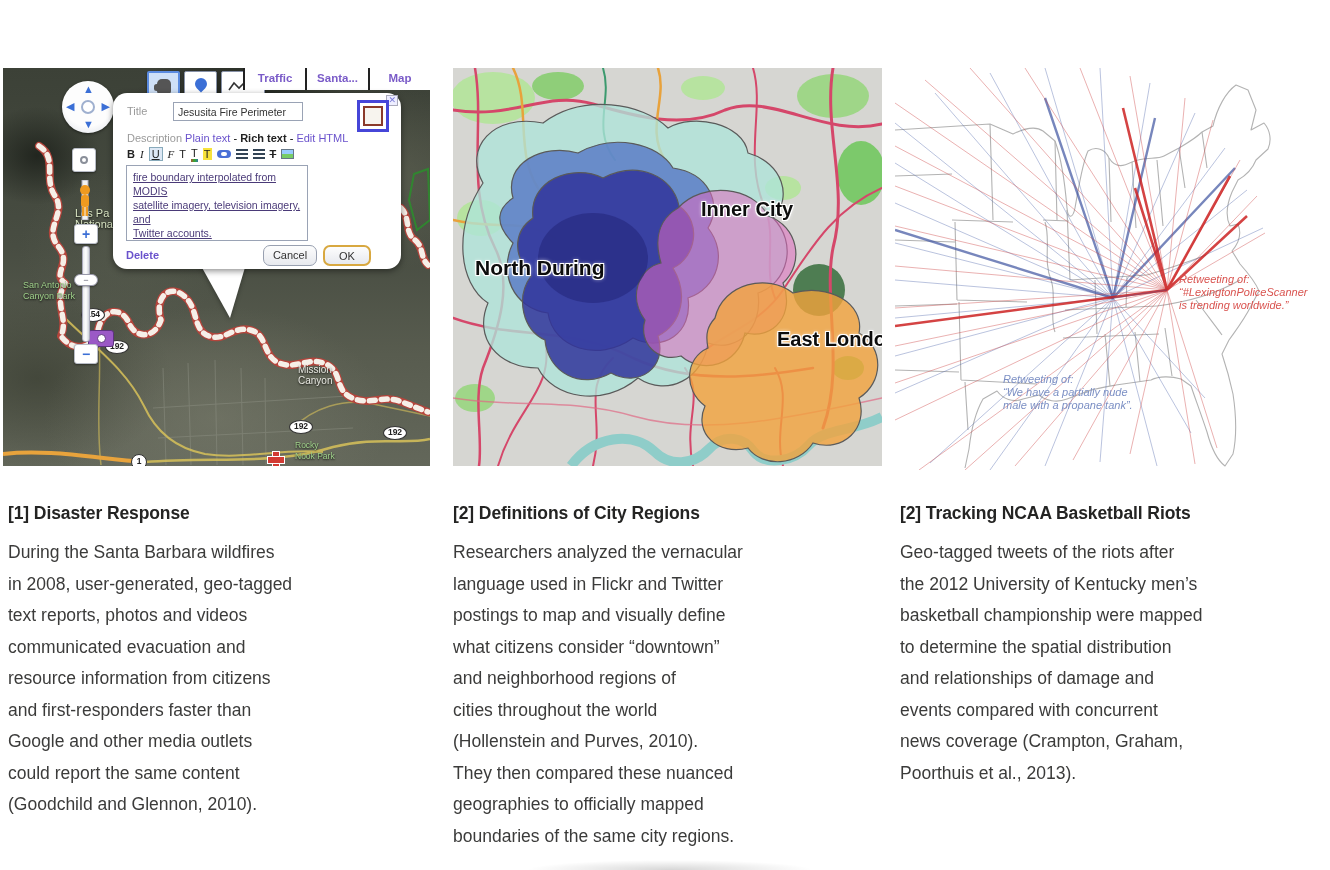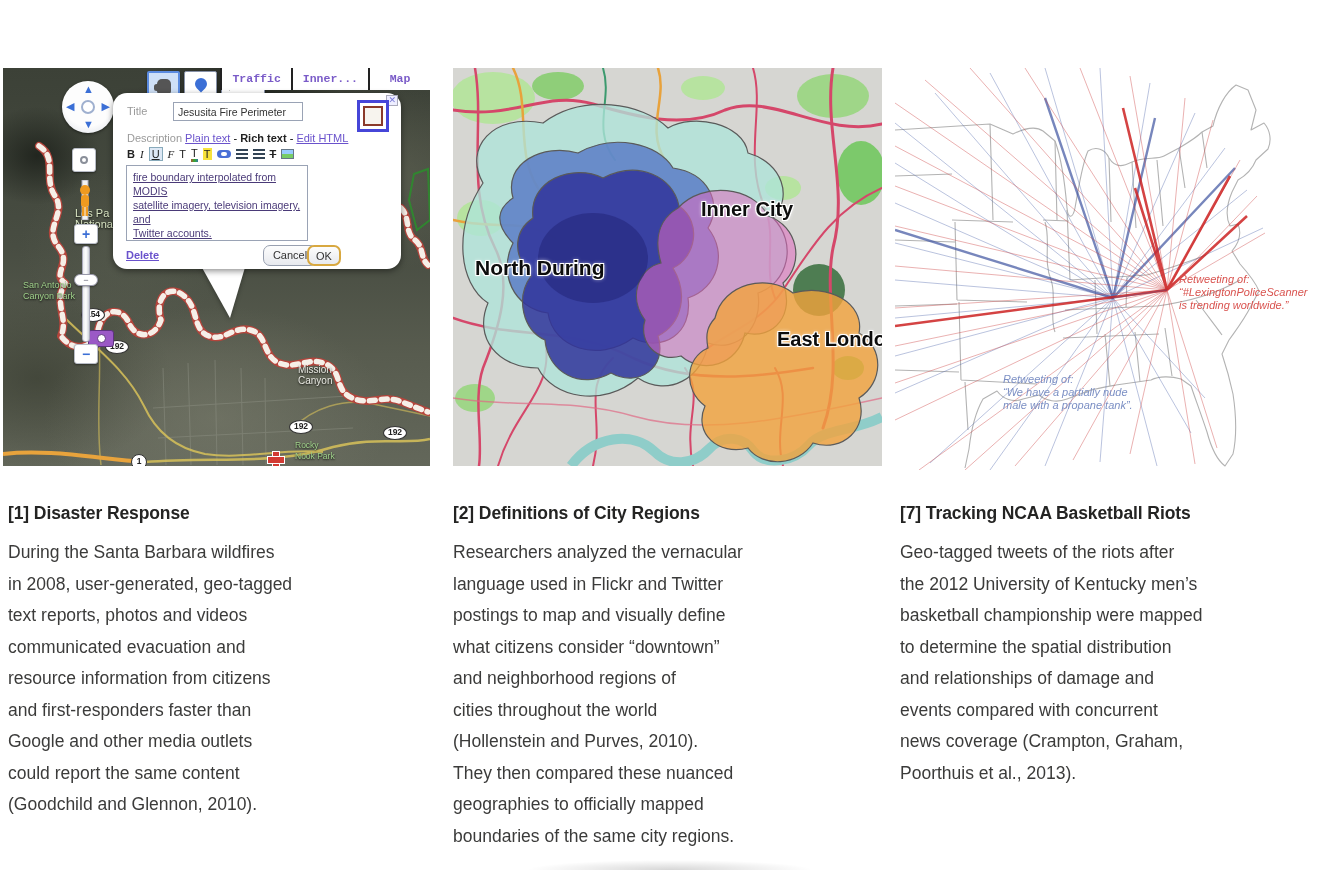--- a/index.html
+++ b/index.html
@@ -50,21 +50,21 @@
   .tool-btn { width:33px; height:30px; background:#fff; border:1px solid #8892a8; border-radius:2px;
     display:flex; align-items:center; justify-content:center; box-shadow:0 1px 2px rgba(0,0,0,.4); }
   .tool-btn.selected { background:#cfe0f7; border:2px solid #5b8be0; }
   .hand-glyph { width:14px; height:15px; background:#555; border-radius:5px 5px 3px 3px; position:relative; }
   .hand-glyph:before { content:""; position:absolute; left:-3px; top:5px; width:5px; height:7px; background:#555; border-radius:3px; }
   .pin-glyph { width:12px; height:12px; background:#3b6fd6; border-radius:50% 50% 50% 0; transform:rotate(-45deg); position:relative; top:-2px;}
   .line-tool { width:44px; }
   .caret { width:0; height:0; border-left:4px solid transparent; border-right:4px solid transparent; border-top:5px solid #445; margin-left:3px; }
   .map-topbtns { position:absolute; right:0; top:0; display:flex; }
   .map-topbtn { min-width:62px; height:22px; background:#fff; border-left:2px solid #222; padding:0 10px;
-    color:#7a5bc8; font-size:11.5px; font-weight:bold; text-align:center; line-height:21px;font-family:Liberation Mono, monospace; }
+    color:#7a5bc8; font-size:11.5px; font-weight:bold; text-align:center; line-height:21px; }
 
   
   .shield { position:absolute; width:24px; height:14px; background:#fff; border:1.5px solid #333; border-radius:50%;
     font-size:8.5px; font-weight:bold; color:#222; text-align:center; line-height:11px; }
   .shield.rnd { width:16px; height:16px; border-radius:50%; line-height:13px; }
   .maplabel { position:absolute; font-size:10px; line-height:11px; white-space:pre-line; text-shadow:0 1px 2px rgba(0,0,0,.9); }
   .lbl-green { color:#9fd08a; }
   .lbl-pale  { color:#d8e4c2; font-size:11px; }
   .lbl-white { color:#e9e9e2; }
   .camera-ic { position:absolute; left:85px; top:262px; width:26px; height:17px; background:#9b59c6; border:1px solid #5e3380;
@@ -83,41 +83,41 @@
     box-shadow:0 2px 6px rgba(0,0,0,.45); z-index:5; font-size:11px; }
   .popup .close-x { position:absolute; right:3px; top:2px; color:#7a7ad8; font-size:9px; font-weight:bold; border:1px solid #aab;
     padding:0 1px; line-height:9px; background:#eef; }
   .shape-btn { position:absolute; right:12px; top:7px; width:32px; height:32px; border:3px solid #4646d8; background:#fff; }
   .shape-btn i { position:absolute; left:3px; top:3px; right:3px; bottom:3px; border:2px solid #8b3a2a; background:#f7f4ee; display:block; }
   .row-title { position:absolute; left:14px; top:12px; }
   .lbl-gray { color:#9a9a9a; }
   .title-input { position:absolute; left:46px; top:-3px; width:130px; height:19px; border:1px solid #9aa3b5; font-size:10.5px;
     color:#333; padding:0 4px; font-family:inherit; background:#fff; }
   .row-desc { position:absolute; left:14px; top:39px; white-space:nowrap; }
-  .lnk { color:#6a52cc; text-decoration:underline; cursor:pointer; }
+  .lnk { color:#6a52cc; cursor:pointer; }
   .rich { font-weight:bold; color:#222; }
   .fmtbar { position:absolute; left:14px; top:54px; display:flex; align-items:center; gap:5px; height:14px; }
   .fmtbar .ic { font-size:11px; color:#222; line-height:12px; }
   .ic-b{font-weight:bold;} .ic-i{font-style:italic; font-family:"Liberation Serif",serif;}
   .ic-u{text-decoration:underline; border:1px solid #8ab; background:#dde8f5; padding:0 2px;}
   .ic-f{font-family:"Liberation Serif",serif; font-style:italic;}
   .ic-sz{font-size:9px;} .ic-col{border-bottom:3px solid; border-image:linear-gradient(90deg,#d33,#3a3,#36c) 1;}
   .ic-hl{background:#f7e23c; padding:0 1px;}
   .ic-link{width:14px; height:8px; background:#4a6fd6; border-radius:4px; position:relative;}
   .ic-link:after{content:""; position:absolute; left:4px; top:2px; width:6px; height:4px; background:#fff; border-radius:2px;}
   .ic-list{width:12px; height:10px; background:repeating-linear-gradient(180deg,#345 0 2px,transparent 2px 4px);}
   .ic-rm{color:#b22; font-weight:bold; text-decoration:line-through;}
   .ic-img{width:13px; height:10px; background:linear-gradient(180deg,#9cf 0 50%,#7c6 50% 100%); border:1px solid #678;}
   .desc-box { position:absolute; left:13px; top:72px; width:182px; height:76px; border:1px solid #9aa3b5; background:#fff;
     padding:4px 6px; font-size:10.5px; line-height:14px; color:#4a3a78; text-decoration:underline; white-space:pre-line; }
   .delete-lnk { position:absolute; left:13px; top:156px; font-weight:bold; }
   .btn { position:absolute; height:21px; background:linear-gradient(180deg,#fdfdfd,#e7e9ee); border:1px solid #98a0b0;
     border-radius:7px; font-size:11px; color:#333; text-align:center; line-height:19px; font-family:inherit; }
   .btn-cancel { left:150px; top:152px; width:54px; }
-  .btn-ok { left:194px; top:152px; width:34px; border:2px solid #d8a840; }
+  .btn-ok { left:210px; top:152px; width:48px; border:2px solid #d8a840; }
 
   
   .region-lbl { position:absolute; font-size:20px; font-weight:bold; color:#0d0d0d; white-space:nowrap;
     text-shadow:-1px -1px 0 #fff, 1px -1px 0 #fff, -1px 1px 0 #fff, 1px 1px 0 #fff, 0 0 4px #fff; }
 
   
   .tweet-note { position:absolute; font-size:11px; font-style:italic; line-height:13px; white-space:pre-line; }
 
   
   .caption { position:absolute; top:503px; }
@@ -217,21 +217,21 @@
         <svg width="20" height="14" viewBox="0 0 20 14">
           <path d="M1,11 L6,4 L11,9 L18,2" fill="none" stroke="#333" stroke-width="1.6"></path>
           <circle cx="18" cy="2" r="1.6" fill="#333"></circle>
         </svg>
         <span class="caret"></span>
       </div>
     </div>
 
     <div class="map-topbtns">
       <div class="map-topbtn">Traffic</div>
-      <div class="map-topbtn">Inner...</div>
+      <div class="map-topbtn">Santa...</div>
       <div class="map-topbtn">Map</div>
     </div>
 
     <div class="balloon-tail"></div>
     <div class="popup">
       <span class="close-x">✕</span>
       <div class="shape-btn">
           <i></i>
         </div>
       <div class="row-title">
@@ -358,21 +358,21 @@
 postings to map and visually define
 what citizens consider “downtown”
 and neighborhood regions of
 cities throughout the world
 (Hollenstein and Purves, 2010).
 They then compared these nuanced
 geographies to officially mapped
 boundaries of the same city regions.</p>
   </div>
   <div class="caption" id="cap3">
-    <h2>[7] Tracking NCAA Basketball Riots</h2>
+    <h2>[2] Tracking NCAA Basketball Riots</h2>
     <p>Geo-tagged tweets of the riots after
 the 2012 University of Kentucky men’s
 basketball championship were mapped
 to determine the spatial distribution
 and relationships of damage and
 events compared with concurrent
 news coverage (Crampton, Graham,
 Poorthuis et al., 2013).</p>
   </div>
 

